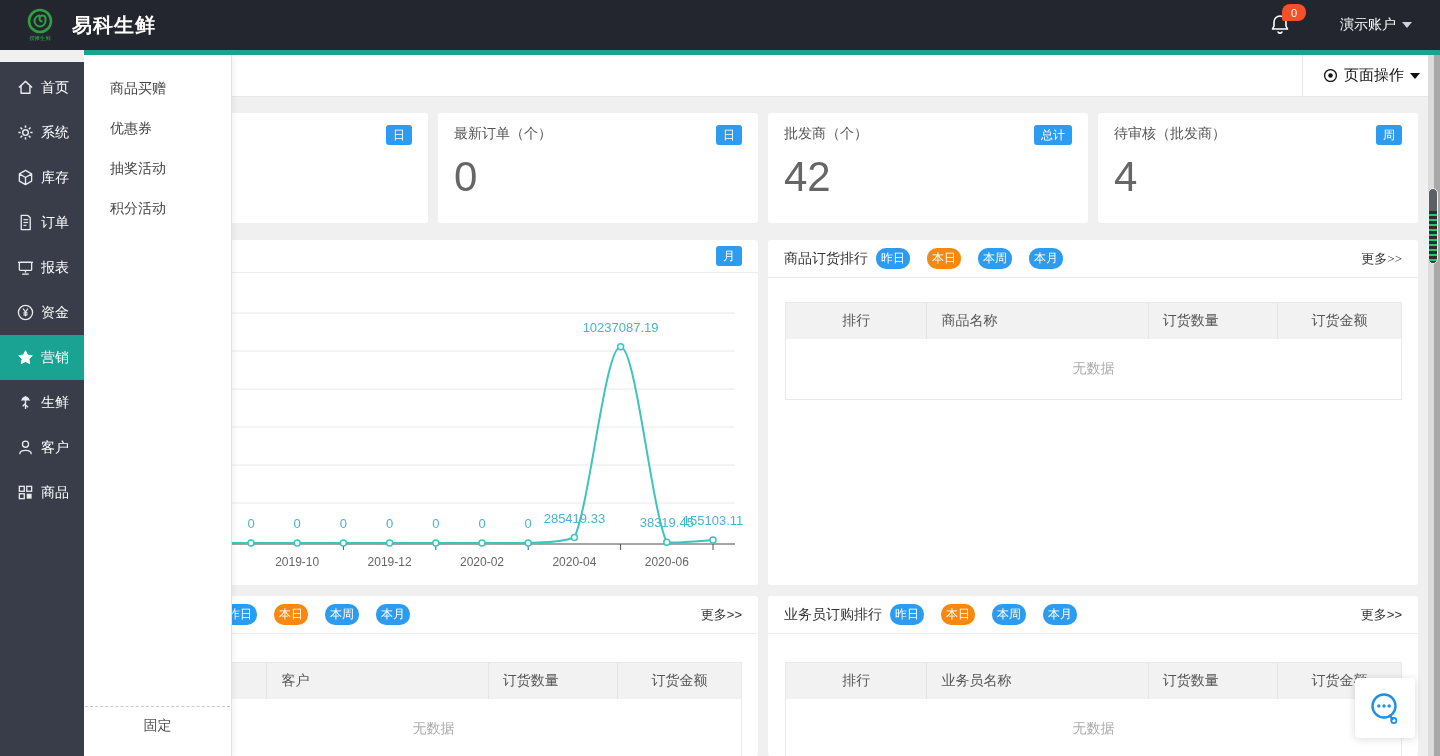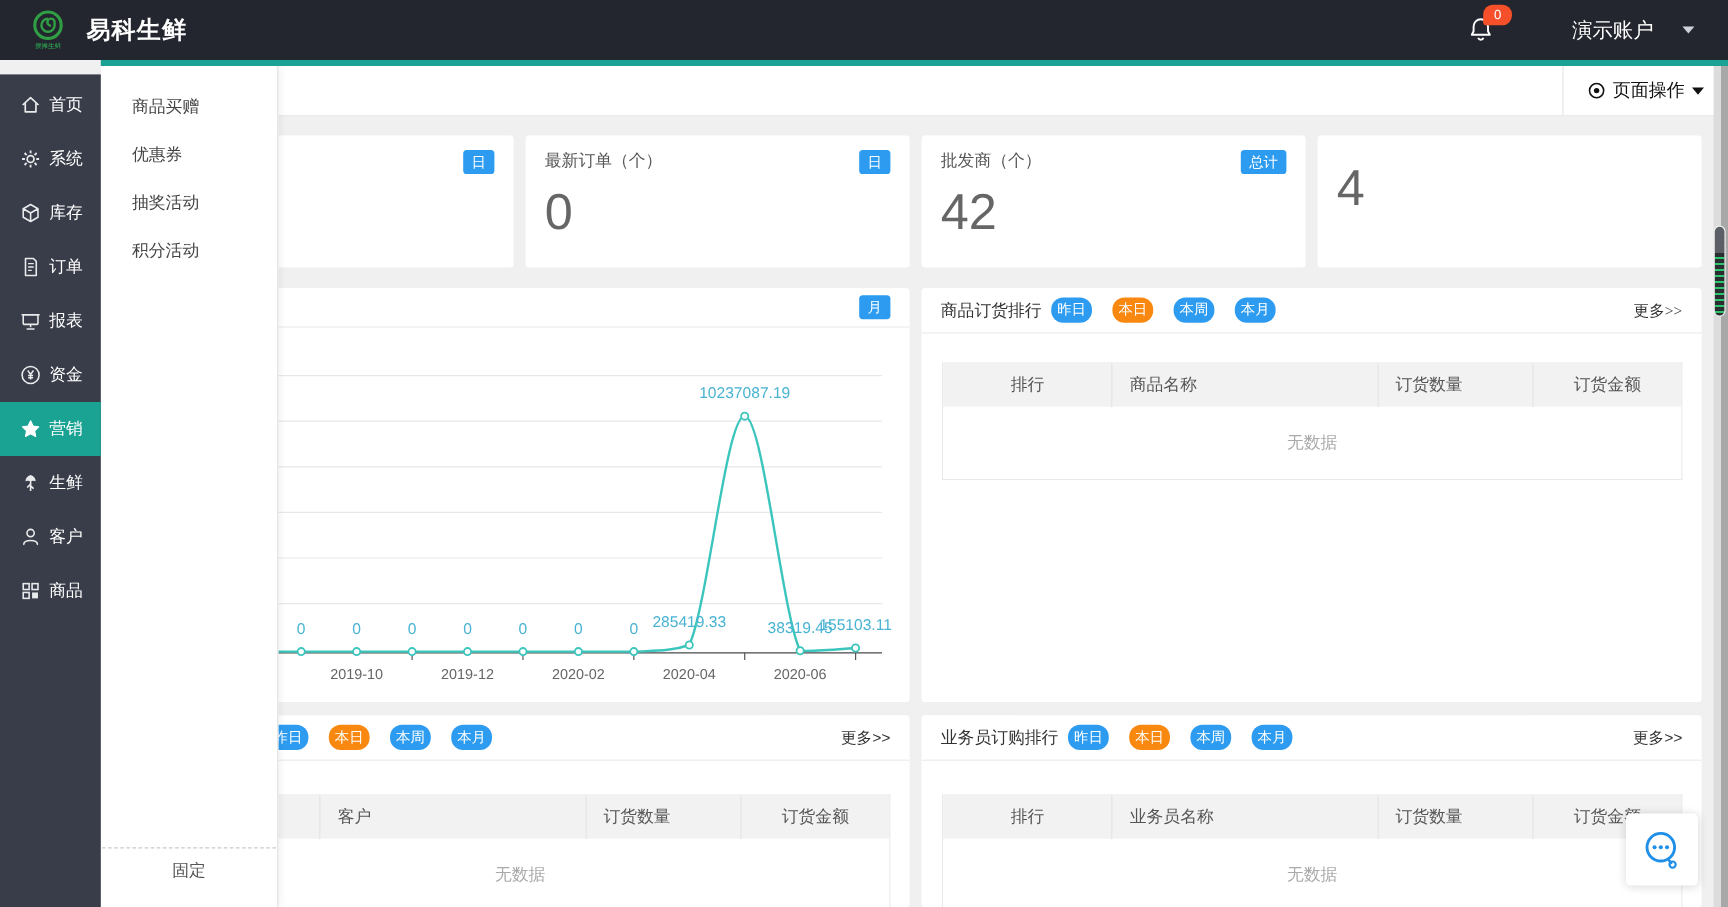--- a/index.html
+++ b/index.html
@@ -18,21 +18,21 @@
   .logo-wrap { display:flex; flex-direction:column; align-items:center; width:36px; margin-left:2px; }
   .logo-sub { font-size:6px; color:#2fb356; letter-spacing:0; white-space:nowrap; transform:scale(.9); }
   .app-title { color:#fff; font-size:20px; font-weight:bold; margin-left:14px; letter-spacing:1px; }
   .topbar-right { margin-left:auto; display:flex; align-items:center; gap:46px; padding-right:8px; }
   .bell-wrap { position:relative; width:26px; height:26px; }
   .notif-badge {
     position:absolute; top:-8px; left:14px; min-width:24px; height:17px;
     background:#f5502a; color:#fff; font-size:11px; border-radius:8px 8px 8px 2px;
     display:flex; align-items:center; justify-content:center; padding:0 6px;
   }
-  .account { color:#fff; font-size:17px; display:flex; align-items:center; gap:24px;margin-left:16px; }
+  .account { color:#fff; font-size:14px; display:flex; align-items:center; gap:6px; }
   .caret-down { width:0; height:0; border-left:5px solid transparent; border-right:5px solid transparent; border-top:6px solid #cfd2d8; }
   
   .sidebar {
     position:absolute; left:0; top:50px; bottom:0; width:84px;
     background:#393d49; z-index:55; padding-top:3px;margin-top:12px;
   }
   .side-item {
     height:45px; display:flex; align-items:center; padding-left:17px; gap:7px;
     color:#fff; font-size:14px; cursor:pointer; white-space:nowrap;
   }
@@ -279,20 +279,24 @@
       <div class="stat-value">0</div>
     </div>
     <div class="stat-card">
       <div class="stat-head">
         <span class="stat-title">批发商（个）</span>
         <span class="mini-badge">总计</span>
       </div>
       <div class="stat-value">42</div>
     </div>
     <div class="stat-card">
+      <div class="stat-head">
+        <span class="stat-title">待审核（批发商）</span>
+        <span class="mini-badge">周</span>
+      </div>
       <div class="stat-value">4</div>
     </div>
   </div>
 
   <div class="row row2">
     <div class="panel chart-panel">
       <div class="panel-head chart-head">
         <span class="panel-title"></span>
         <span class="mini-badge">月</span>
       </div>

